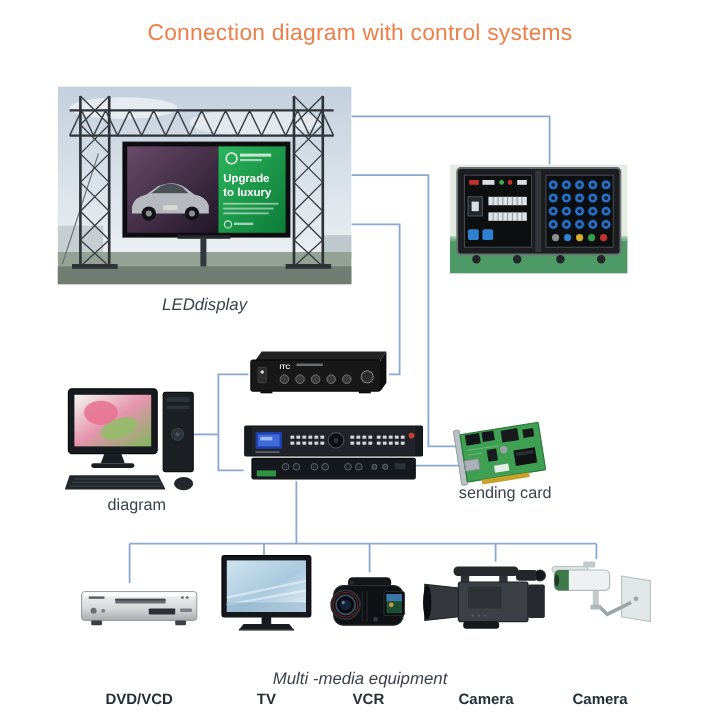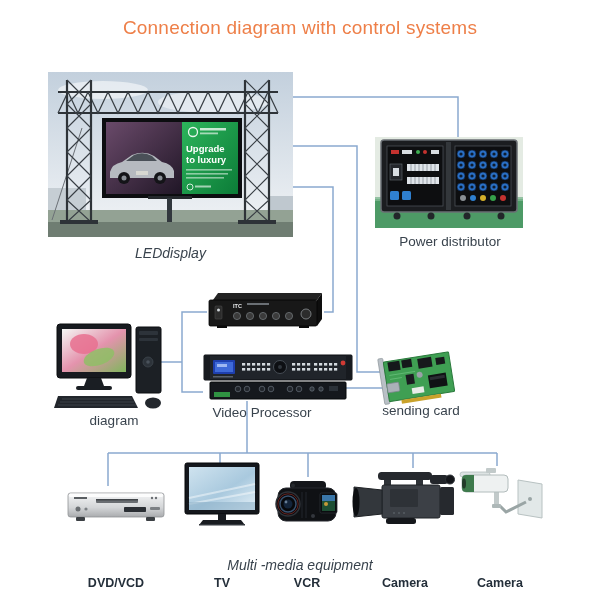--- a/index.html
+++ b/index.html
@@ -189,21 +189,20 @@
         <circle cx="128" cy="61" r="3" fill="#c4322f"></circle>
       </g>
       <g fill="#22262a">
         <circle cx="22" cy="79" r="3.5"></circle>
           <circle cx="56" cy="79" r="3.5"></circle>
           <circle cx="92" cy="79" r="3.5"></circle>
           <circle cx="126" cy="79" r="3.5"></circle>
       </g>
     </svg>
   </div>
-  <div class="lbl" style="left:375px;top:234px;width:150px;">Power distributor</div>
 
   <div class="node" style="left:203px;top:290px;">
     <svg width="120" height="38" viewBox="0 0 120 38">
       <polygon points="10,10 114,10 119,3 15,3" fill="#232323"></polygon>
       <polygon points="114,10 119,3 119,29 114,36" fill="#0e0e0e"></polygon>
       <rect x="6" y="10" width="108" height="26" rx="1.5" fill="#181818" stroke="#020202" stroke-width="0.8"></rect>
       <rect x="12" y="16" width="7" height="13" rx="1" fill="#2c2c2c" stroke="#4a4a4a" stroke-width="0.6"></rect>
       <circle cx="15.5" cy="20" r="1.5" fill="#cfd4d8"></circle>
       <text x="30" y="17.5" font-size="5.5" font-weight="bold" fill="#e8eaec">ITC</text>
       <rect x="44" y="13" width="22" height="2" fill="#6a6f74"></rect>
@@ -299,21 +298,20 @@
           <circle cx="60" cy="36" r="2.8"></circle>
           <circle cx="69" cy="36" r="2.8"></circle>
           <circle cx="88" cy="36" r="2.8"></circle>
           <circle cx="97" cy="36" r="2.8"></circle>
       </g>
       <circle cx="110" cy="36" r="2.2" fill="#31373e" stroke="#6a727b" stroke-width="0.7"></circle>
       <circle cx="119" cy="36" r="2.2" fill="#31373e" stroke="#6a727b" stroke-width="0.7"></circle>
       <rect x="127" y="33" width="9" height="5" fill="#2b3138"></rect>
     </svg>
   </div>
-  <div class="lbl" style="left:187px;top:405px;width:150px;">Video Processor</div>
 
   <div class="node" style="left:376px;top:345px;">
     <svg width="85" height="62" viewBox="0 0 85 62">
       <g transform="rotate(-9 42 32)">
         <rect x="5" y="8" width="5" height="46" rx="1" fill="#b9c0c6" stroke="#8d959b" stroke-width="0.7"></rect>
         <rect x="10" y="12" width="66" height="40" rx="1" fill="#3f9f53" stroke="#2a7a3c" stroke-width="1"></rect>
         <rect x="22" y="52" width="40" height="4" fill="#c9a22b"></rect>
         <rect x="10" y="34" width="12" height="9" rx="1" fill="#aab1b8" stroke="#7c848b" stroke-width="0.7"></rect>
         <rect x="14" y="13" width="12" height="9" fill="#15181b"></rect>
         <rect x="28" y="13" width="10" height="8" fill="#15181b"></rect>

